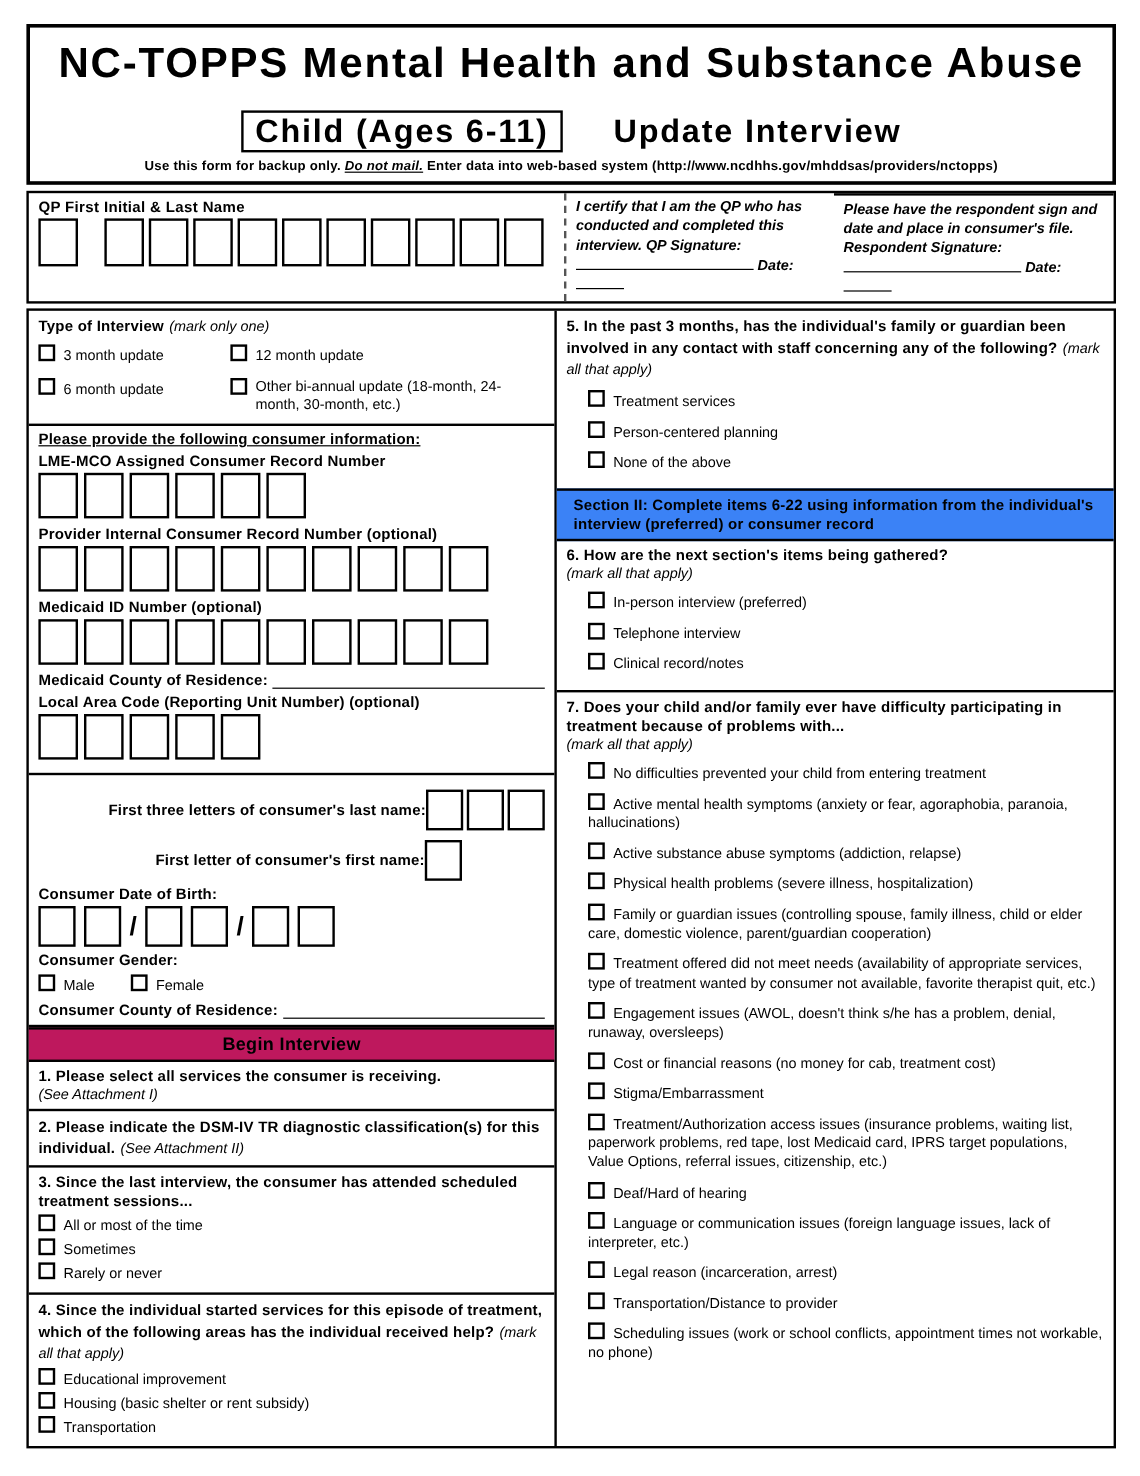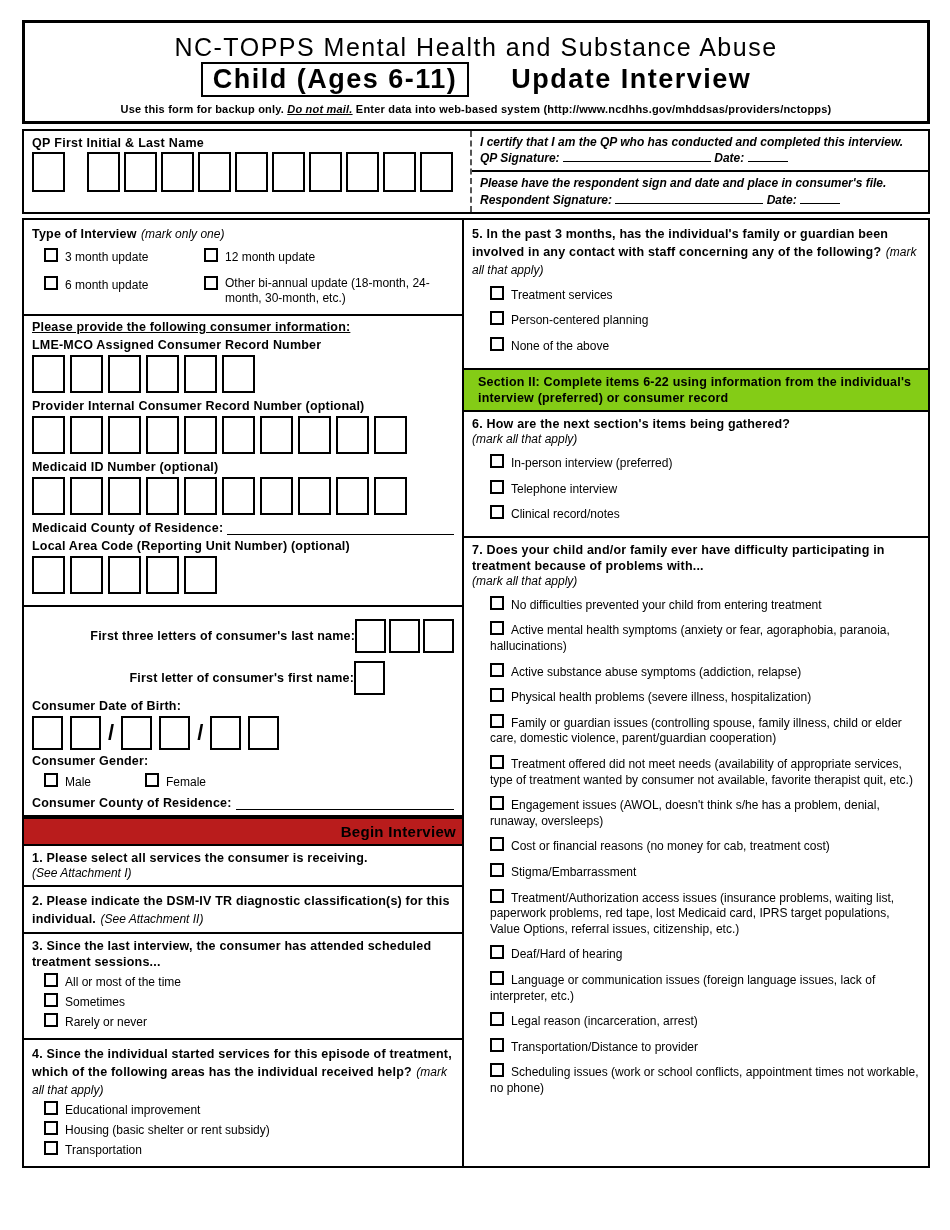--- a/index.html
+++ b/index.html
@@ -1,61 +1,61 @@
 <!DOCTYPE html>
 <html><head>
 <meta charset="utf-8">
 <style>
   html,body{margin:0;padding:0;background:#fff;color:#000;}
   body{width:950px;font-family:"Liberation Sans",sans-serif;-webkit-font-smoothing:antialiased;}
   .page{padding:20px 20px 8px 22px;}
 
   
   .hdr{border:3px solid #000;padding:10px 10px 6px;text-align:center;}
-  .hdr-title{font-size:25px;font-weight:normal;letter-spacing:1.5px;white-space:nowrap;}
-  .hdr-row2{display:flex;justify-content:center;align-items:center;gap:42px;margin-top:0;}
+  .hdr-title{font-size:35px;font-weight:bold;letter-spacing:1.5px;white-space:nowrap;}
+  .hdr-row2{display:flex;justify-content:center;align-items:center;gap:42px;margin-top:19px;}
   .child-box{border:2px solid #000;font-size:27px;font-weight:bold;letter-spacing:1.5px;padding:0 10px;}
   .update{font-size:27px;font-weight:bold;letter-spacing:1.5px;}
   .hdr-instr{font-size:11px;font-weight:bold;margin-top:6px;letter-spacing:.2px;}
   .hdr-instr .em{font-style:italic;text-decoration:underline;}
 
   
   .qp{display:flex;border:2px solid #000;margin-top:5px;}
   .qp-left{width:430px;padding:5px 8px 6px;}
   .qp-label{font-weight:bold;font-size:12.5px;letter-spacing:.3px;}
   .qp-boxes{display:flex;gap:4px;margin-top:2px;align-items:flex-start;}
   .qp-box{width:33px;height:40px;border:2px solid #000;box-sizing:border-box;flex:none;}
   .gap{width:14px;flex:none;}
-  .qp-right{flex:1;border-left:2px dashed #555;font-style:italic;font-weight:bold;font-size:12px;display:flex;flex-direction:column;}
+  .qp-right{flex:1;border-left:2px dashed #555;font-style:italic;font-weight:bold;font-size:12px;display:flex;flex-direction:row;}
   .qp-half{padding:3px 8px 4px;line-height:1.35;}
   .qp-half + .qp-half{border-top:2px solid #000;}
   .sig-line{display:inline-block;width:148px;border-bottom:1.5px solid #000;height:10px;}
   .date-line{display:inline-block;width:40px;border-bottom:1.5px solid #000;height:10px;}
 
   
   .main{display:flex;border:2px solid #000;margin-top:4px;min-height:916px;align-items:stretch;}
   .col-l{width:440px;border-right:2px solid #000;box-sizing:border-box;display:flex;flex-direction:column;}
   .col-r{flex:1;display:flex;flex-direction:column;}
   .sec{padding:4px 8px 5px;}
   .bb{border-bottom:2px solid #000;}
   .qtext{font-weight:bold;font-size:12.5px;line-height:1.28;letter-spacing:.2px;}
   .note{font-style:italic;font-weight:normal;font-size:12px;}
-  .opt{font-size:12px;margin:3px 12px;line-height:1.25;}
+  .opt{font-size:12px;margin:3px 0;line-height:1.25;}
   .opt7{font-size:12px;margin:8px 0;line-height:1.3;padding-left:18px;}
   .ckb{display:inline-block;width:10px;height:10px;border:2px solid #000;vertical-align:-1px;margin-right:7px;flex:none;}
   .ulh{font-weight:bold;font-size:12.5px;text-decoration:underline;letter-spacing:.2px;}
   .flabel{font-weight:bold;font-size:12.5px;margin-top:4px;letter-spacing:.2px;}
   .cbx{width:33px;height:38px;border:2px solid #000;box-sizing:border-box;flex:none;}
   .cbx-row{display:flex;gap:5px;margin:3px 0 6px;}
   .inline-line{display:flex;align-items:flex-end;margin:6px 0 4px;}
   .fill-line{flex:1;border-bottom:1.5px solid #000;height:12px;margin-left:4px;}
   .type-grid{display:grid;grid-template-columns:160px 1fr;row-gap:5px;margin-top:3px;font-size:12px;}
   .flexopt{display:flex;}
-  .banner{background:#b91c1c;font-weight:bold;font-size:15px;text-align:right;padding:4px 6px;border-top:2px solid #000;border-bottom:2px solid #000;letter-spacing:.3px;}
-  .banner2{background:#84cc16;font-weight:bold;font-size:12.5px;text-align:left;padding:4px 8px 4px 14px;border-top:2px solid #000;border-bottom:2px solid #000;line-height:1.3;letter-spacing:.2px;}
+  .banner{background:#be185d;font-weight:bold;font-size:15px;text-align:center;padding:4px 6px;border-top:2px solid #000;border-bottom:2px solid #000;letter-spacing:.3px;}
+  .banner2{background:#3b82f6;font-weight:bold;font-size:12.5px;text-align:left;padding:4px 8px 4px 14px;border-top:2px solid #000;border-bottom:2px solid #000;line-height:1.3;letter-spacing:.2px;}
   .name-row{display:flex;align-items:center;margin:8px 0 2px;text-align:right;}
   .name-row .lbl{font-weight:bold;font-size:12.5px;flex:1;letter-spacing:.2px;}
   .small-boxes{display:flex;gap:3px;}
   .sbx{width:31px;height:34px;border:2px solid #000;box-sizing:border-box;flex:none;}
   .fname-boxwrap{width:100px;display:flex;}
   .dob-row{display:flex;align-items:center;gap:7px;margin:3px 0 4px;}
   .slash{font-size:22px;font-weight:bold;}
   .gender-opts{display:flex;gap:30px;margin:2px 0 3px;}
 </style>
 </head>

